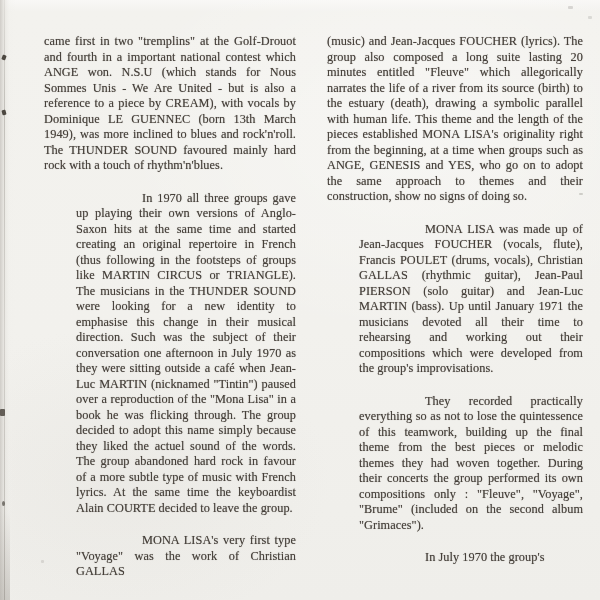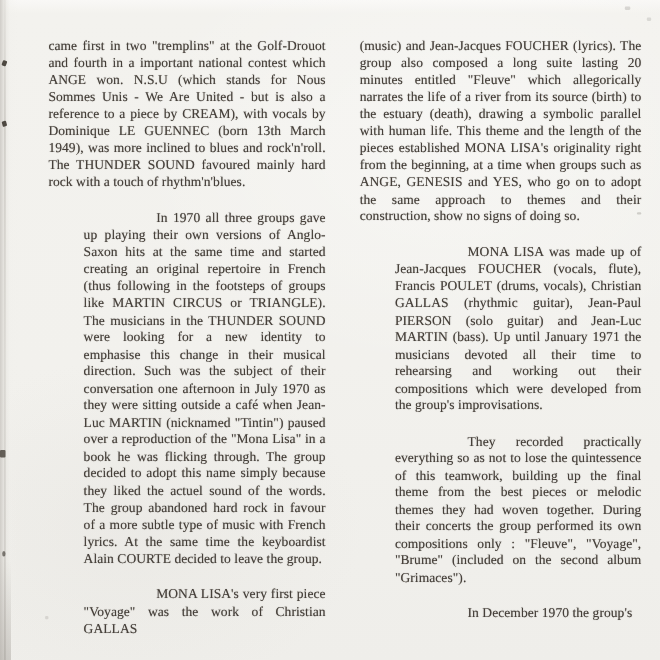--- a/index.html
+++ b/index.html
@@ -90,23 +90,23 @@
   <div class="speck s4"></div>
   <div class="speck faint1"></div>
   <div class="speck faint2"></div>
   <div class="speck faint3"></div>
   <div class="speck faint4"></div>
   <div class="speck faint5"></div>
 
   <div class="text-col col-left">
     <p>came first in two "tremplins" at the Golf-Drouot and fourth in a important national contest which ANGE won.  N.S.U (which stands for Nous Sommes Unis - We Are United - but is also a reference to a piece by CREAM), with vocals by Dominique LE GUENNEC (born 13th March 1949), was more inclined to blues and rock'n'roll. The THUNDER SOUND favoured mainly hard rock with a touch of rhythm'n'blues.</p>
     <p>In 1970 all three groups gave up playing their own versions of Anglo-Saxon hits at the same time and started creating an original repertoire in French (thus following in the footsteps of groups like MARTIN CIRCUS or TRIANGLE). The musicians in the THUNDER SOUND were looking for a new identity to emphasise this change in their musical direction. Such was the subject of their conversation one afternoon in July 1970 as they were sitting outside a café when Jean-Luc MARTIN (nicknamed "Tintin") paused over a reproduction of the "Mona Lisa" in a book he was flicking through. The group decided to adopt this name simply because they liked the actuel sound of the words. The group abandoned hard rock in favour of a more subtle type of music with French lyrics. At the same time the keyboardist Alain COURTE decided to leave the group.</p>
-    <p>MONA LISA's very first piece "Voyage" was the work of Christian GALLAS</p>
+    <p>MONA LISA's very first type "Voyage" was the work of Christian GALLAS</p>
   </div>
 
   <div class="text-col col-right">
     <p>(music) and Jean-Jacques FOUCHER (lyrics). The group also composed a long suite lasting 20 minutes entitled "Fleuve" which allegorically narrates the life of a river from its source (birth) to the estuary (death), drawing a symbolic parallel with human life. This theme and the length of the pieces established MONA LISA's originality right from the beginning, at a time when groups such as ANGE, GENESIS and YES, who go on to adopt the same approach to themes and their construction, show no signs of doing so.</p>
     <p>MONA LISA was made up of Jean-Jacques FOUCHER (vocals, flute), Francis POULET (drums, vocals), Christian GALLAS (rhythmic guitar), Jean-Paul PIERSON (solo guitar) and Jean-Luc MARTIN (bass). Up until January 1971 the musicians devoted all their time to rehearsing and working out their compositions which were developed from the group's improvisations.</p>
     <p>They recorded practically everything so as not to lose the quintessence of this teamwork, building up the final theme from the best pieces or melodic themes they had woven together. During their concerts the group performed its own compositions only : "Fleuve", "Voyage", "Brume" (included on the second album "Grimaces").</p>
-    <p>In December 1970 the group's</p>
+    <p>In July 1970 the group's</p>
   </div>
 
 </div>
 
 </body></html>

